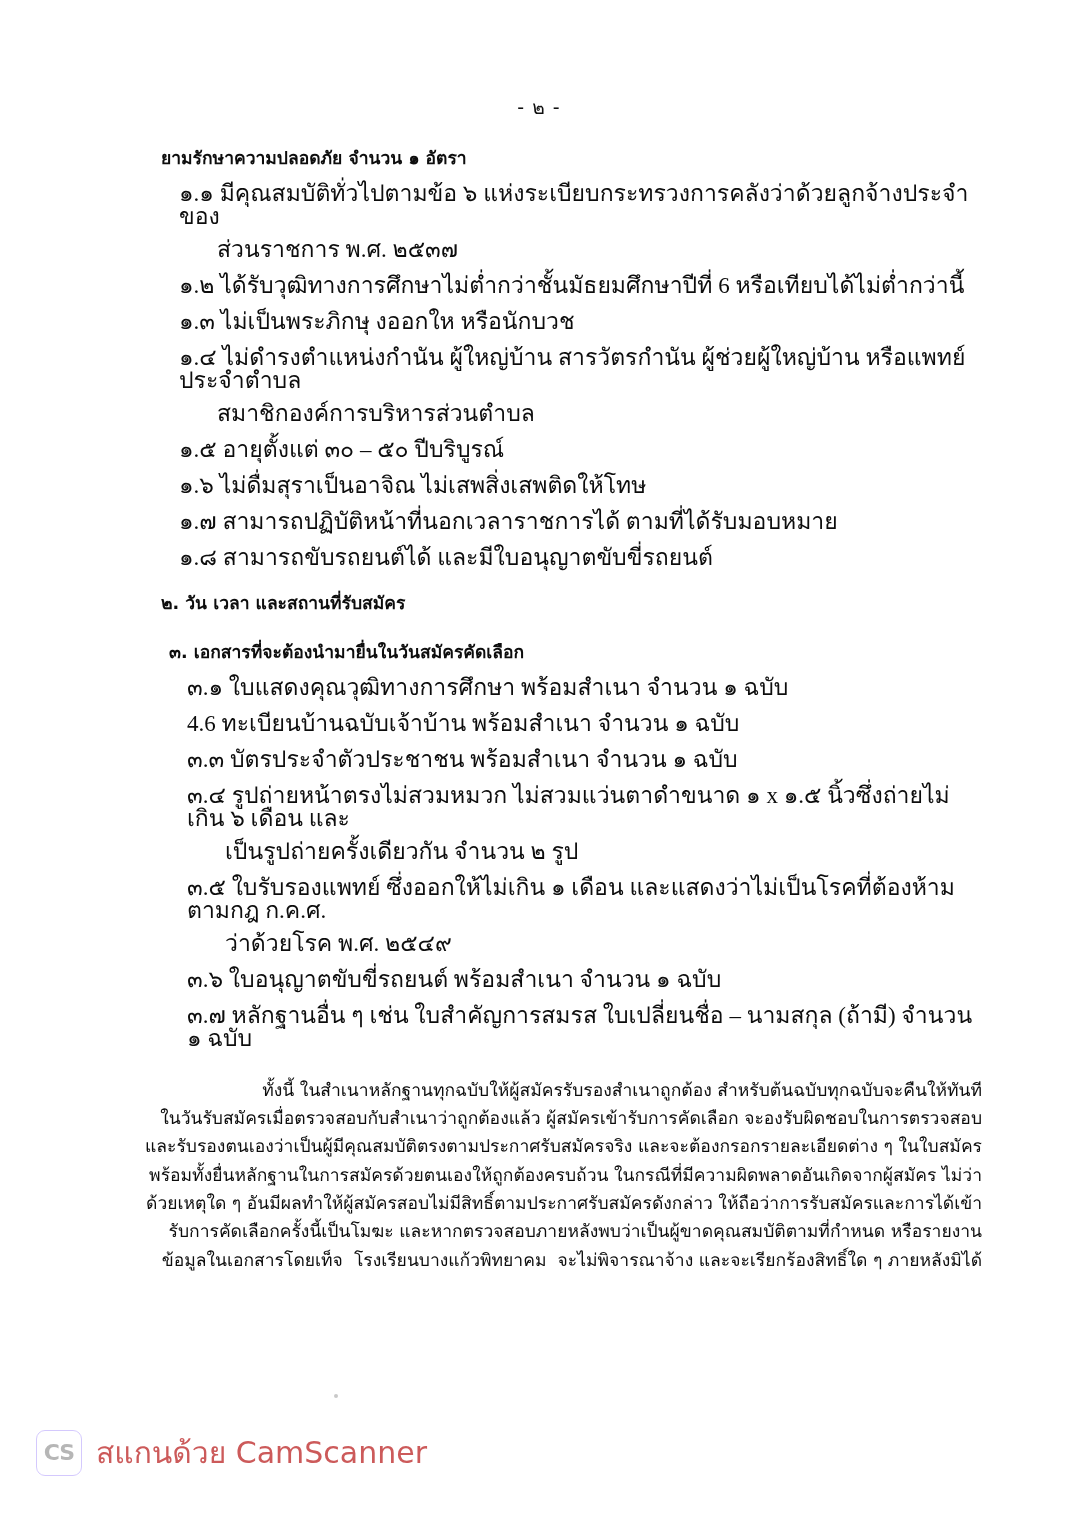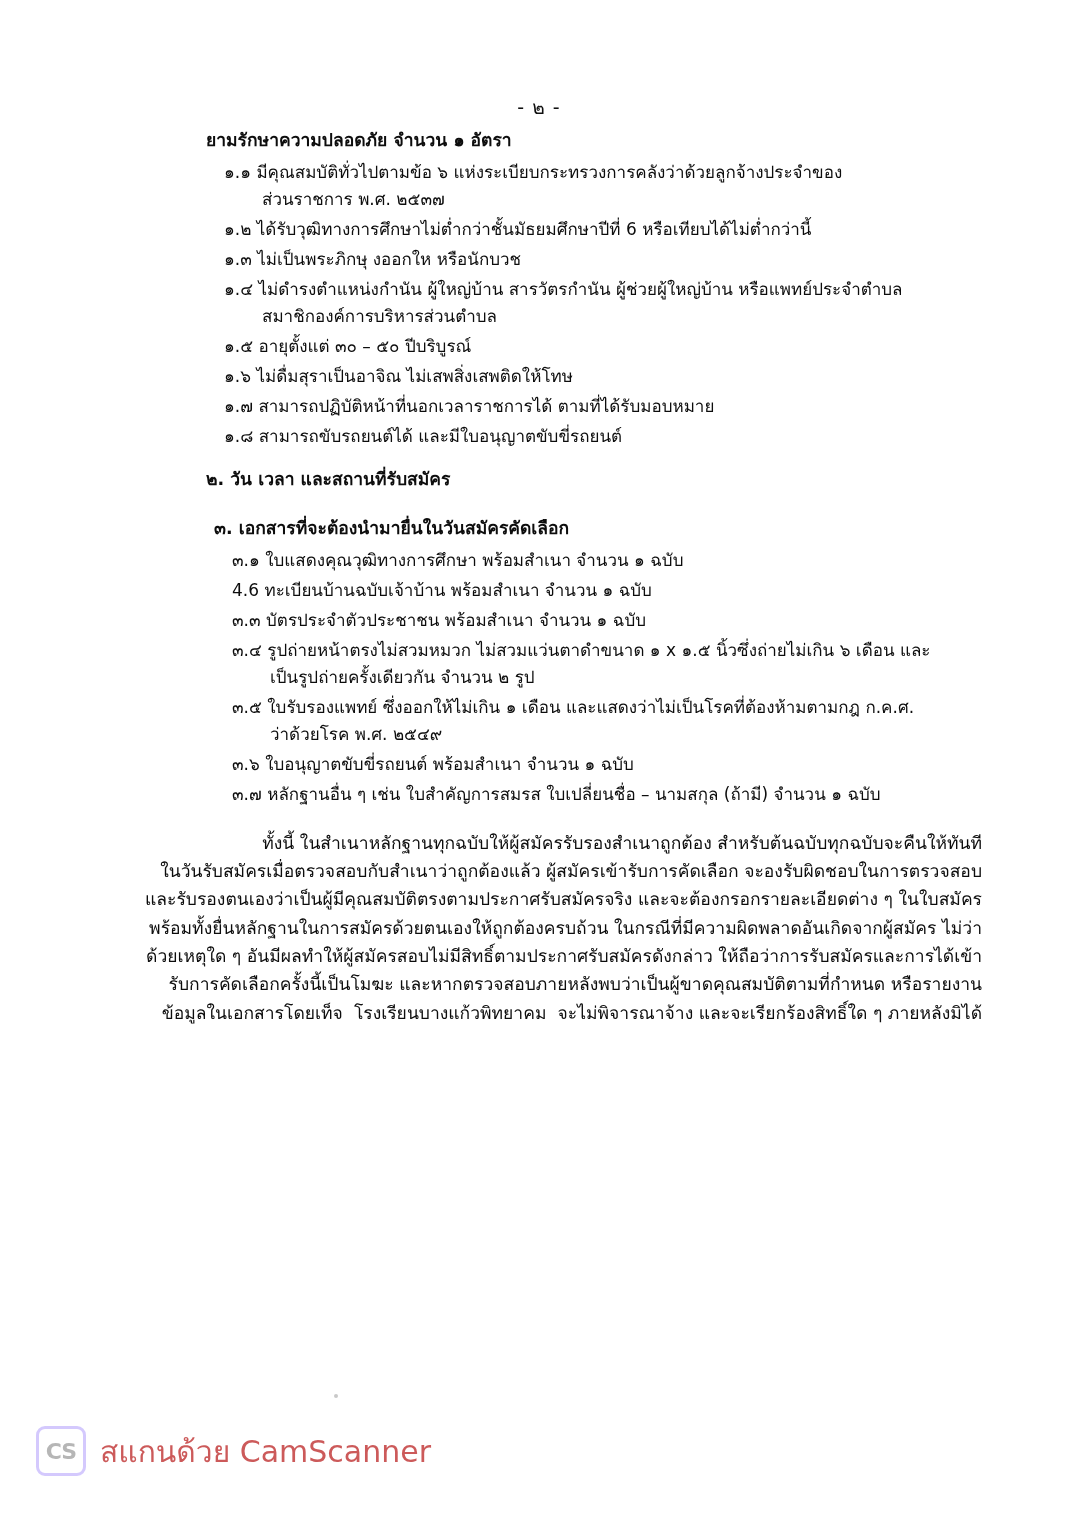--- a/index.html
+++ b/index.html
@@ -25,41 +25,42 @@
     padding: 0;
   }
   .page-number {
     text-align: center;
     font-size: 19px;
     color: #101010;
     margin-top: 92px;
     letter-spacing: 1px;
   }
   .body-wrap {
-    margin-top: 10px;
-    padding-left: 108px;
+    margin-top: 28px;
+    padding-left: 63px;
     padding-right: 96px;
     color: #0d0d0d;
     font-size: 17.5px;
     line-height: 1.0;
   }
   .line {
     display: block;
     white-space: pre-wrap;
   }
   .heading {
     font-weight: bold;
     margin-left: 98px;
     margin-bottom: 14px;
     font-size: 17.5px;
   }
   .sub-item {
     margin-left: 116px;
     margin-bottom: 13px;
-    font-size: 17px;
+    font-size: 23px;
+    font-family: Liberation Serif, serif;
   }
   .sub-item .cont {
     display: block;
     margin-left: 38px;
     margin-top: 10px;
   }
   .section-head {
     font-weight: bold;
     margin-left: 98px;
     margin-top: 26px;
@@ -100,21 +101,21 @@
     left: 36px;
     bottom: 40px;
     display: flex;
     align-items: center;
     gap: 14px;
     opacity: 0.72;
   }
   .cs-badge {
     width: 44px;
     height: 44px;
-    border: 3px solid #c4b5fd;
+    border: 1px solid #c4b5fd;
     border-radius: 9px;
     color: #9a9a9a;
     font-size: 22px;
     font-weight: bold;
     display: flex;
     align-items: center;
     justify-content: center;
     letter-spacing: -1px;
     font-family: "DejaVu Sans", sans-serif;
     text-align: center;

